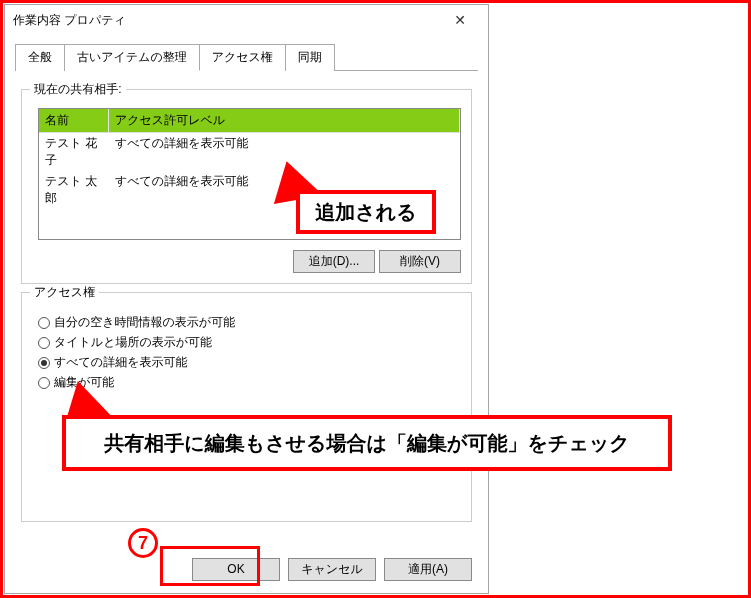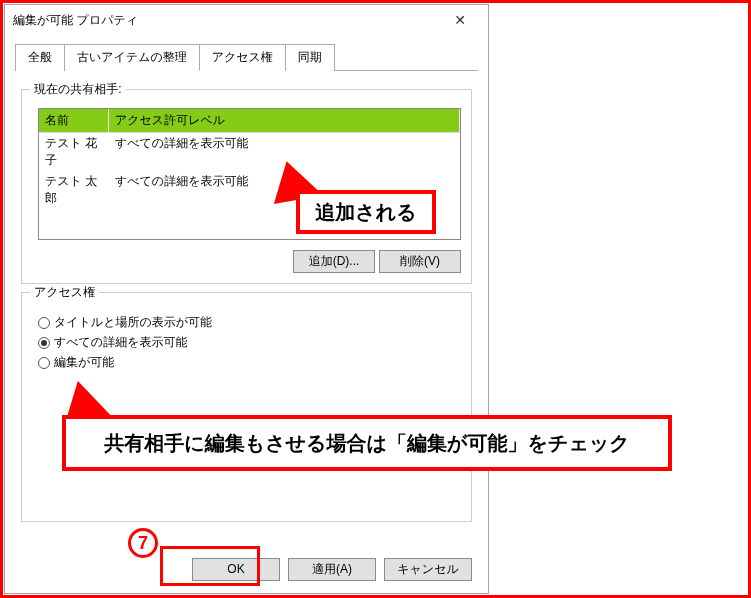--- a/index.html
+++ b/index.html
@@ -212,21 +212,21 @@
   }
 </style>
 </head>
 <body>
 
 <div class="outer-red"></div>
 
 <div class="dialog">
 
   <div class="titlebar">
-    <span class="title">編集が可能 プロパティ</span>
+    <span class="title">作業内容 プロパティ</span>
     <span class="close">✕</span>
   </div>
 
   <div class="tabs">
     <div class="tab">全般</div>
     <div class="tab">古いアイテムの整理</div>
     <div class="tab active">アクセス権</div>
     <div class="tab">同期</div>
   </div>
 
@@ -254,38 +254,42 @@
         <div class="btn">追加(D)...</div>
         <div class="btn">削除(V)</div>
       </div>
     </div>
 
     <div class="groupbox" style="height:230px;">
       <span class="legend">アクセス権</span>
 
       <div class="radio-row">
         <span class="radio-circle"></span>
+        <span>自分の空き時間情報の表示が可能</span>
+      </div>
+      <div class="radio-row">
+        <span class="radio-circle"></span>
         <span>タイトルと場所の表示が可能</span>
       </div>
       <div class="radio-row">
         <span class="radio-circle checked"></span>
         <span>すべての詳細を表示可能</span>
       </div>
       <div class="radio-row">
         <span class="radio-circle"></span>
         <span>編集が可能</span>
       </div>
     </div>
 
   </div>
 
   <div class="dialog-buttons">
     <div class="btn" style="min-width:88px;">OK</div>
+    <div class="btn" style="min-width:88px;">キャンセル</div>
     <div class="btn" style="min-width:88px;">適用(A)</div>
-    <div class="btn" style="min-width:88px;">キャンセル</div>
   </div>
 
 </div>
 
 <div class="pointer p1"></div>
 <div class="callout small">
   <span>追加される</span>
 </div>
 
 <div class="pointer p2"></div>

